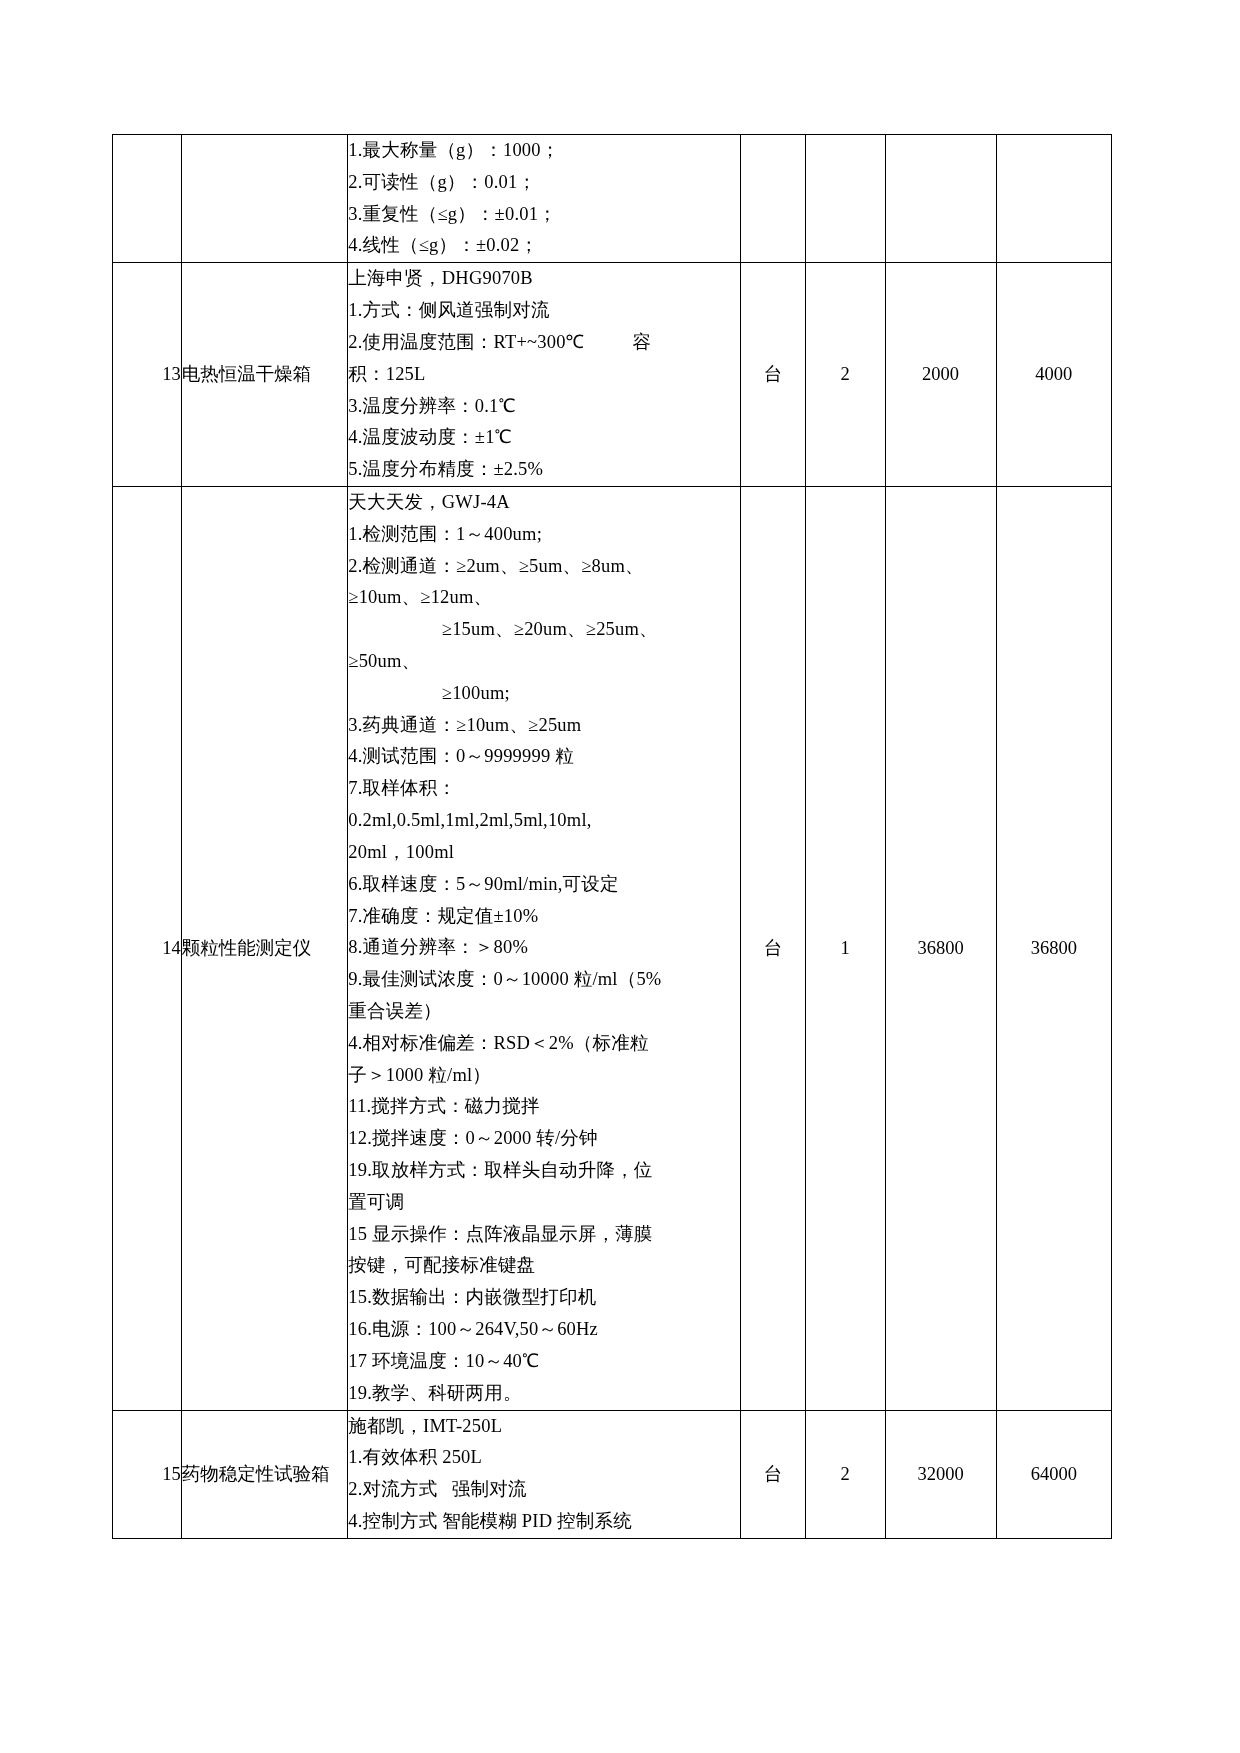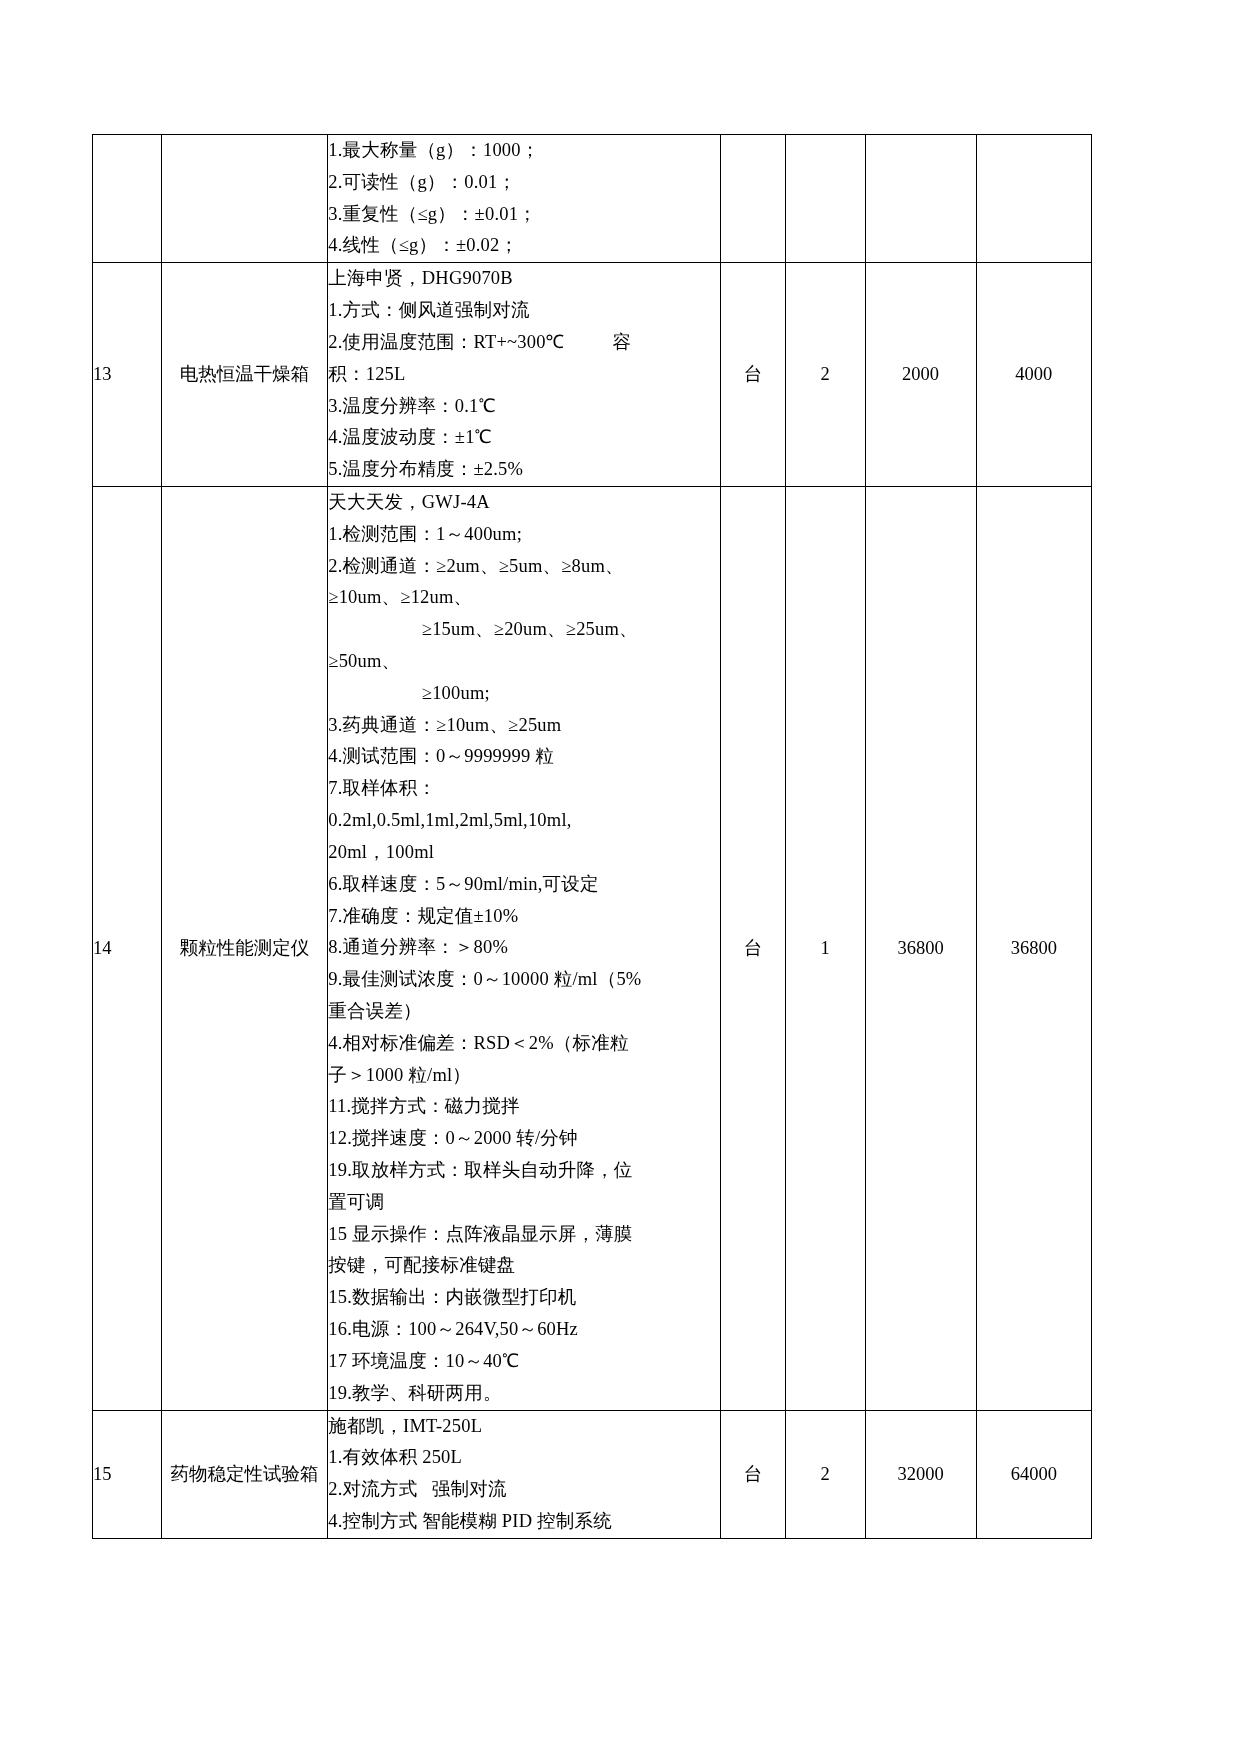--- a/index.html
+++ b/index.html
@@ -17,21 +17,21 @@
   .page {
     position: absolute;
     left: 0;
     top: 0;
     width: 1240px;
     height: 1753px;
     background: #ffffff;
   }
   .table-wrap {
     position: absolute;
-    left: 92px;
+    left: 112px;
     top: 134px;
     width: 1000px;
   }
   table.spec {
     border-collapse: collapse;
     table-layout: fixed;
     width: 1000px;
     border: 1.5px solid #000;
   }
   table.spec td {
@@ -43,25 +43,24 @@
   }
   col.c-no    { width: 62px; }
   col.c-name  { width: 150px; }
   col.c-spec  { width: 354px; }
   col.c-unit  { width: 58px; }
   col.c-qty   { width: 72px; }
   col.c-price { width: 100px; }
   col.c-total { width: 104px; }
 
   .cell-center {
-    text-align: left;
+    text-align: right;
     font-size: 18.5px;
   }
   .cell-name {
-    text-align: center;
     font-size: 18px;
     padding: 0 4px;
     line-height: 1.3;
   }
   .spec-cell {
     padding: 7px 8px 9px 9px;
     text-align: left;
   }
   .spec-cell .ln {
     display: block;

